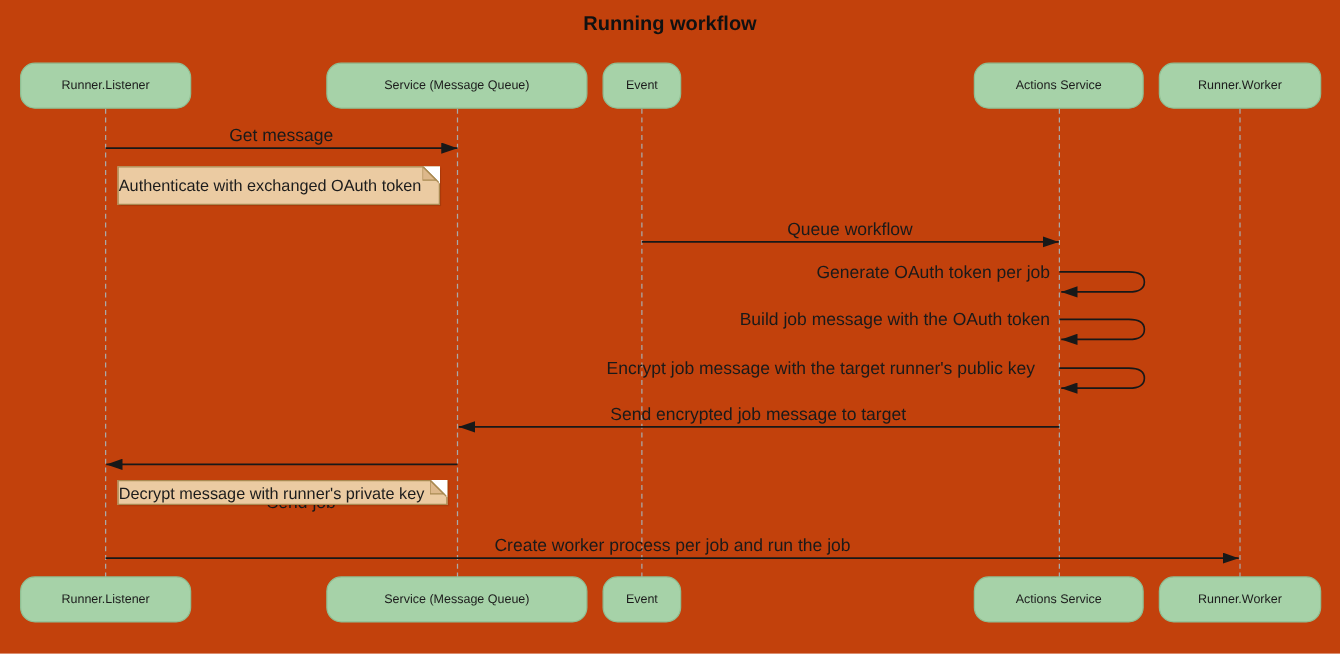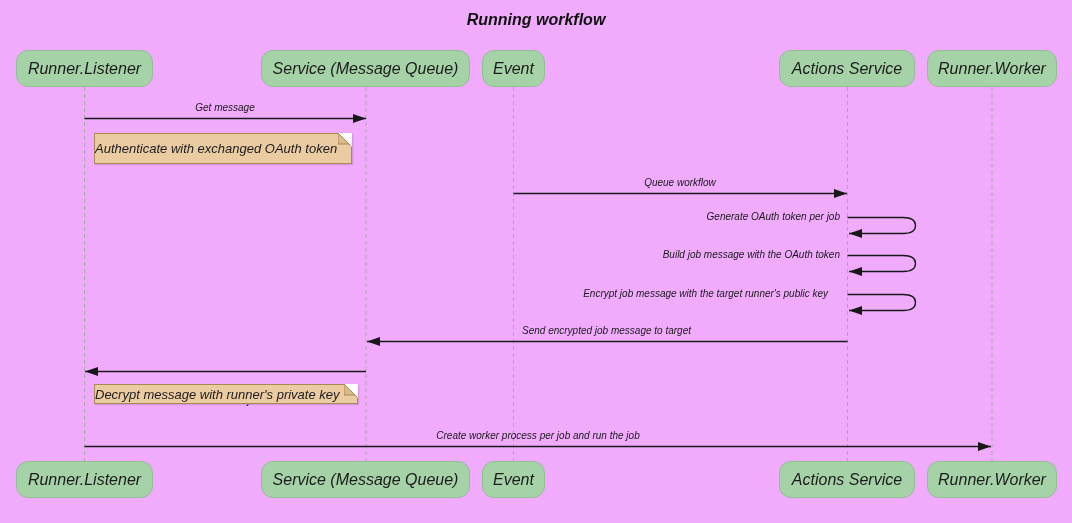--- a/index.html
+++ b/index.html
@@ -10,25 +10,24 @@
     --note-fold: #DDB88B;
     --line: #181818;
     --lifeline: #A9A9A9;
     --text: #1A1A1A;
   }
   html, body { margin: 0; padding: 0; background: #ffffff; }
   #diagram {
     position: relative;
     width: 1072px;
     height: 523px;
-    background: #f0abfc;
+    background: #c2410c;
     font-family: "Liberation Sans", sans-serif;
     color: var(--text);
     overflow: hidden;
-    font-style: italic;
   }
   .title {
     position: absolute;
     left: 0; right: 0; top: 11px;
     text-align: center;
     font-size: 16px;
     font-weight: bold;
     color: #111;
   }
   svg.wires { position: absolute; left: 0; top: 0; }
@@ -38,29 +37,29 @@
   .actor {
     position: absolute;
     height: 37px;
     background: var(--actor-fill);
     border: 1px solid var(--actor-border);
     border-radius: 12px;
     box-sizing: border-box;
     display: flex;
     align-items: center;
     justify-content: center;
-    font-size: 16px;
+    font-size: 10px;
     color: #1c1c1c;
     white-space: nowrap;
   }
   .msg-label {
     position: absolute;
     height: 16px;
     line-height: 16px;
-    font-size: 10px;
+    font-size: 14px;
     text-align: center;
     white-space: nowrap;
     color: var(--text);
   }
   .msg-label.right-align { }
   .note {
     position: absolute;
     background: var(--note-fill);
     border: 1px solid var(--note-border);
     box-sizing: border-box;

